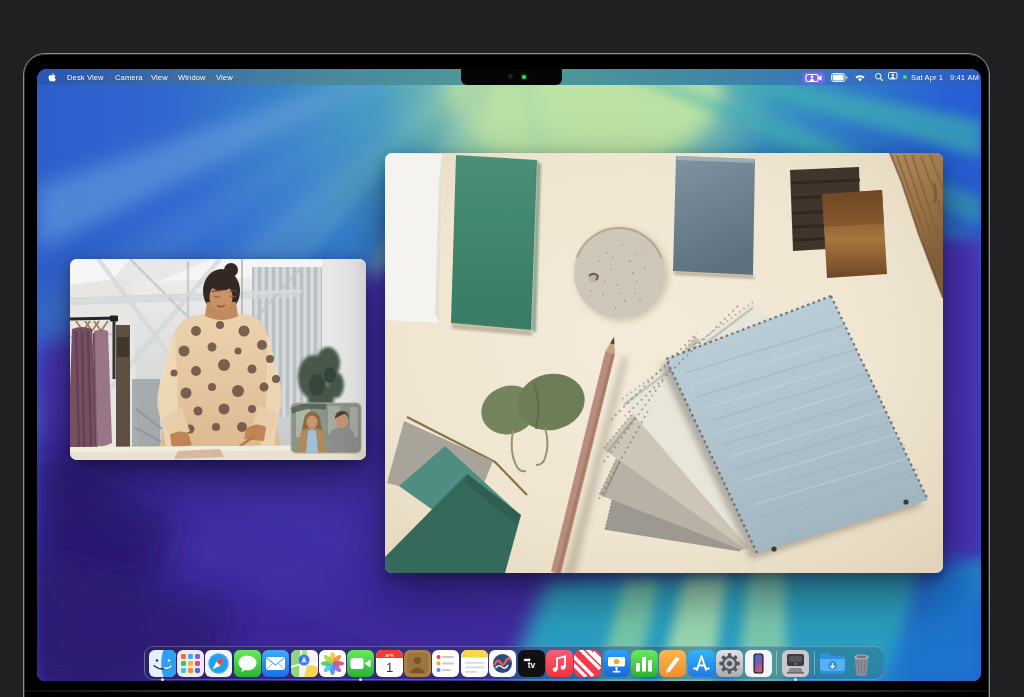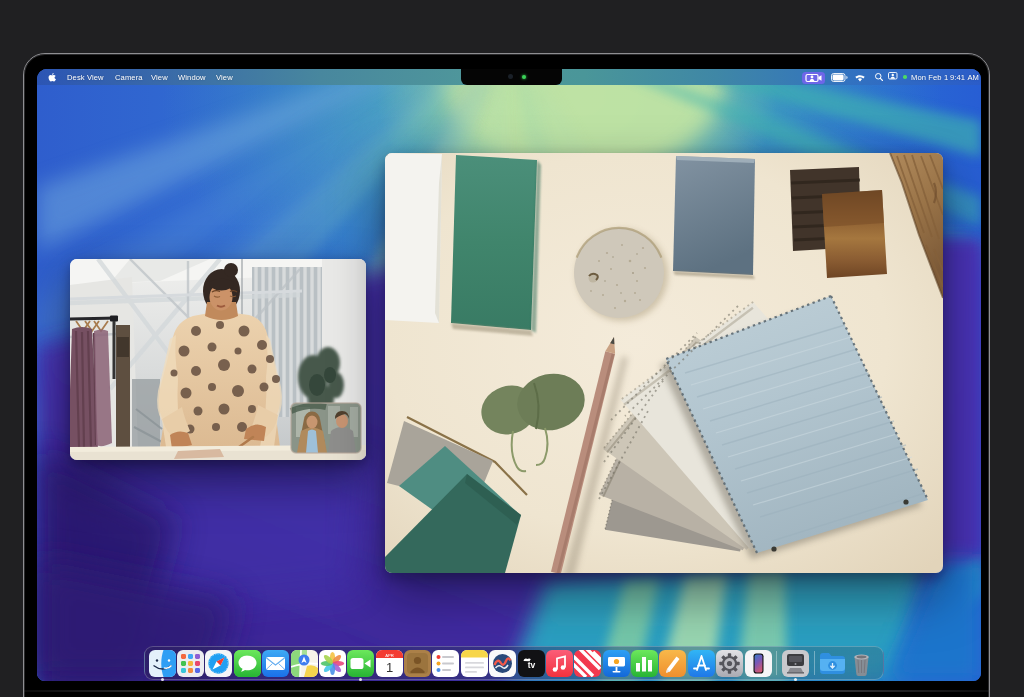--- a/index.html
+++ b/index.html
@@ -470,21 +470,21 @@
       <svg style="position:absolute;left:837px;top:3px" width="10" height="10" viewBox="0 0 20 20">
           <circle cx="8.5" cy="8.5" r="5.5" fill="none" stroke="#fff" stroke-width="2"></circle>
           <line x1="12.8" y1="12.8" x2="17" y2="17" stroke="#fff" stroke-width="2.2" stroke-linecap="round"></line>
         </svg>
       <svg style="position:absolute;left:851px;top:3px" width="11" height="10" viewBox="0 0 22 20">
           <rect x="1" y="1" width="17" height="13" rx="2.5" fill="none" stroke="#fff" stroke-width="1.8"></rect>
           <circle cx="9.5" cy="6" r="2.4" fill="#fff"></circle>
           <path d="M5 13.5c.6-2.6 2.3-3.9 4.5-3.9s3.9 1.3 4.5 3.9z" fill="#fff"></path>
         </svg>
       <div style="position:absolute;left:866px;top:6px;width:3.5px;height:3.5px;border-radius:50%;background:#4cd964;"></div>
-      <span class="mtxt" style="left:874px;">Mon Feb 1</span>
+      <span class="mtxt" style="left:874px;">Sat Apr 1</span>
       <span class="mtxt" style="left:913px;">9:41&nbsp;AM</span>
     </div>
     <div id="notch">
         <div class="cam"></div>
         <div class="led"></div>
       </div>
     <div id="dock">
       <div class="dicon"><svg width="27" height="27" viewBox="0 0 27 27">
             <rect width="27" height="27" rx="6" fill="#e4f1fb"></rect>
             <path d="M14.5 0 H21 a6 6 0 0 1 6 6 V21 a6 6 0 0 1 -6 6 H14.5 C11.5 19 11.5 8 14.5 0 Z" fill="#2e9ef4"></path>

